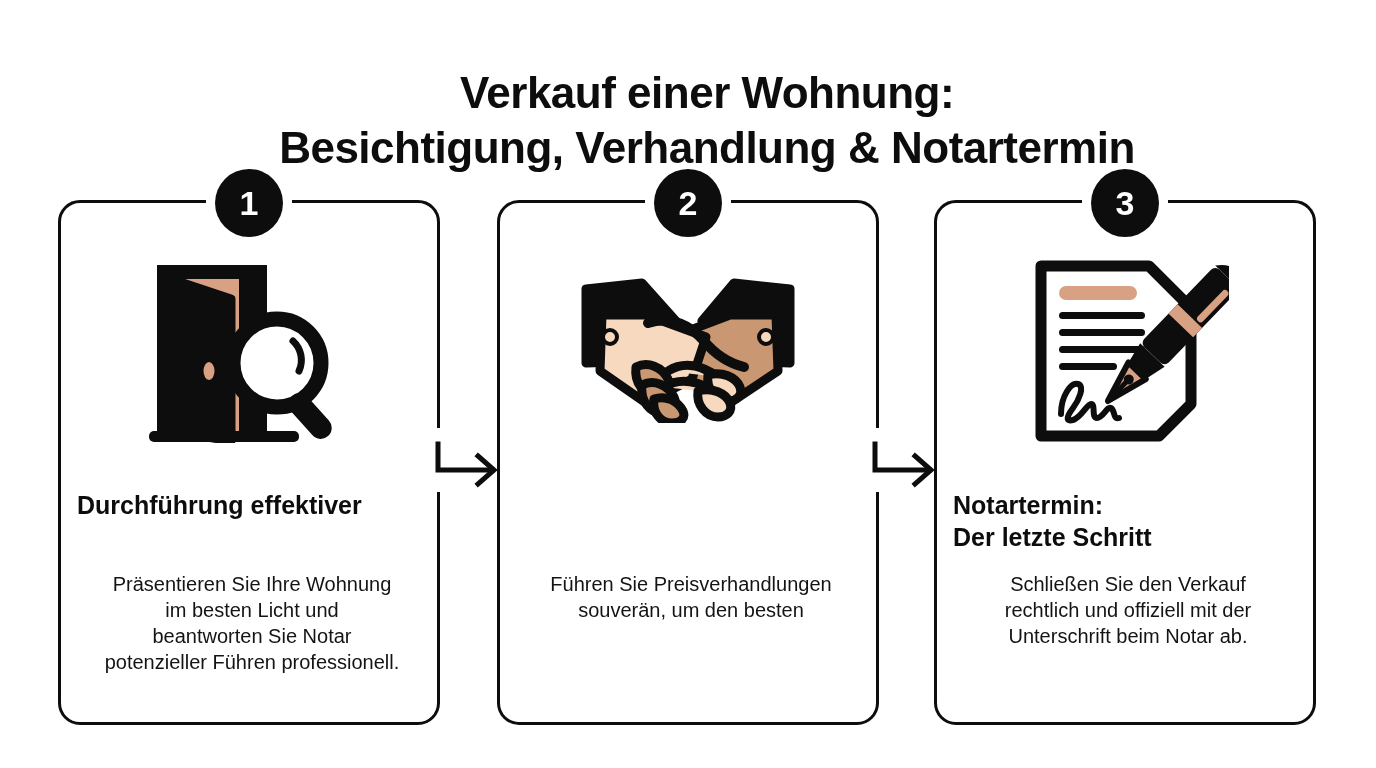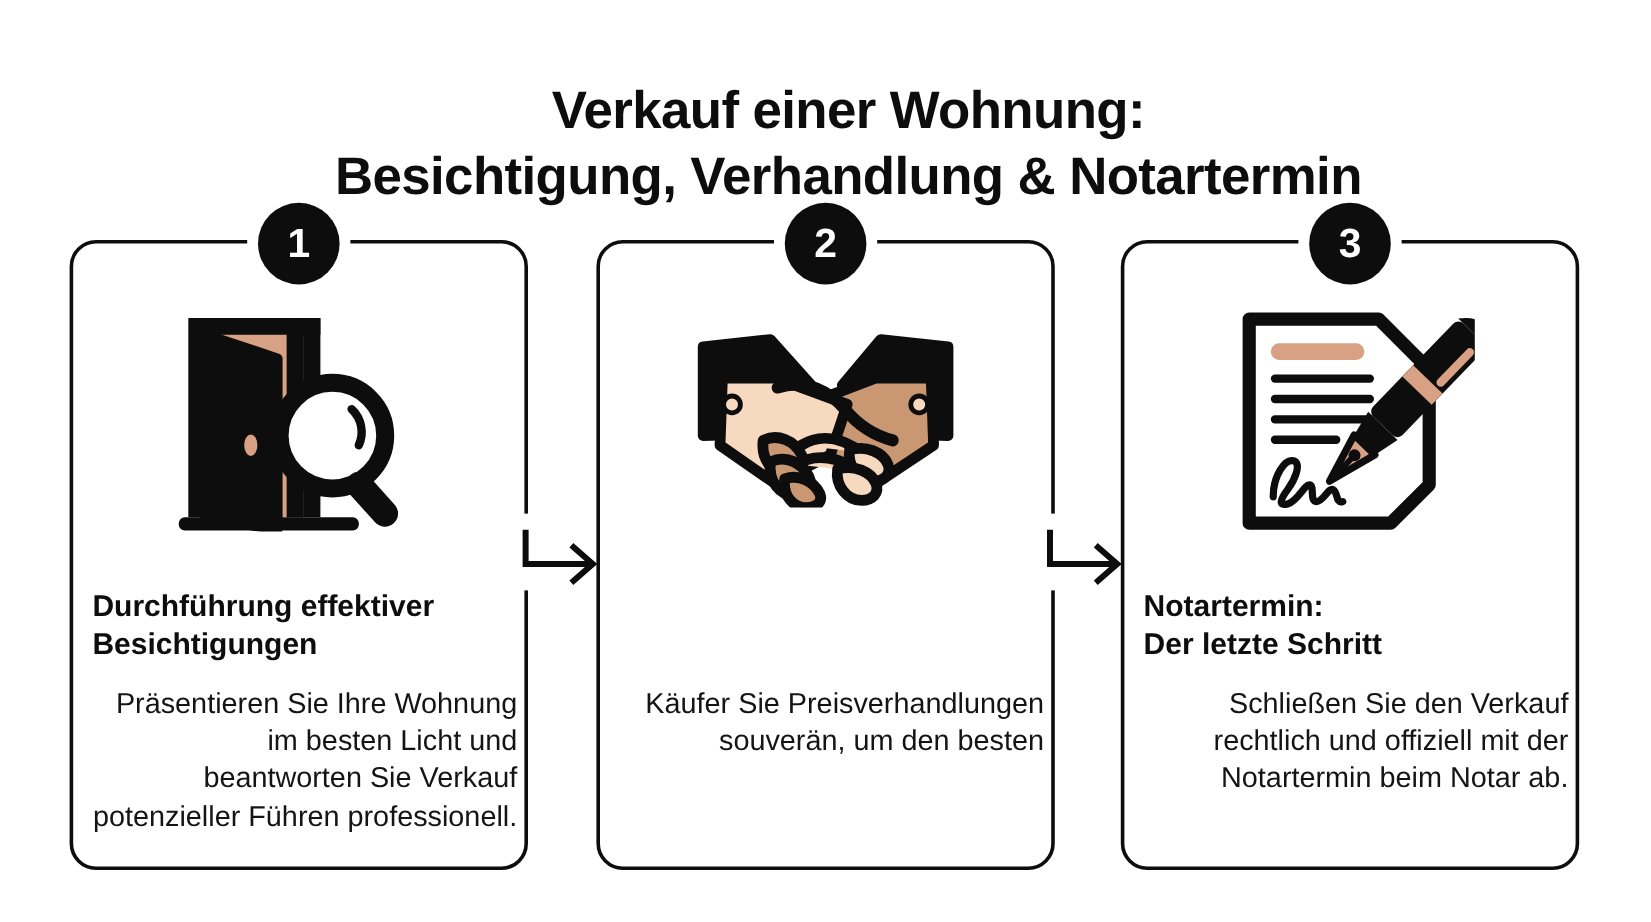--- a/index.html
+++ b/index.html
@@ -116,22 +116,22 @@
     font-size: 25px;
     font-weight: 700;
     line-height: 1.28;
     color: #0d0d0d;
   }
   .card-body {
     position: absolute;
     top: 368px;
     left: 12px;
     width: 358px;
-    text-align: right;
-    font-size: 24px;
+    text-align: center;
+    font-size: 20px;
     font-weight: 400;
     line-height: 1.3;
     color: #141414;
   }
 
   
   .connector {
     position: absolute;
     top: 240px;
     width: 72px;
@@ -177,26 +177,25 @@
         <circle cx="134" cy="108" r="44" fill="#ffffff" stroke="#0d0d0d" stroke-width="15"></circle>
 
         <path d="M150 86 a26 26 0 0 1 6 30" fill="none" stroke="#0d0d0d" stroke-width="7" stroke-linecap="round"></path>
 
         <rect x="156" y="134" width="22" height="54" rx="11" fill="#0d0d0d" transform="rotate(-42 167 161)"></rect>
       </svg>
     </div>
 
     <div class="card-heading">
       <span>Durchführung effektiver</span><br>
-      <span>Besichtigungen</span>
     </div>
     <div class="card-body">
       <span>Präsentieren Sie Ihre Wohnung</span><br>
       <span>im besten Licht und</span><br>
-      <span>beantworten Sie Verkauf</span><br>
+      <span>beantworten Sie Notar</span><br>
       <span>potenzieller Führen professionell.</span>
     </div>
   </div>
 
   <div class="step-card card-2">
     <div class="badge-notch"></div>
     <div class="edge-gap"></div>
     <div class="badge">2</div>
 
     <div class="icon-slot">
@@ -224,21 +223,21 @@
           <path d="M128 100 C142 96 156 102 160 112 C163 120 157 126 148 126 C136 126 126 114 128 100 Z" fill="#f7d9c0"></path>
           <path d="M118 116 C132 112 146 118 150 128 C153 136 147 142 138 142 C126 142 116 130 118 116 Z" fill="#f7d9c0"></path>
         </g>
 
         <circle cx="30" cy="62" r="7" fill="#f7d9c0" stroke="#0d0d0d" stroke-width="4"></circle>
         <circle cx="186" cy="62" r="7" fill="#f7d9c0" stroke="#0d0d0d" stroke-width="4"></circle>
       </svg>
     </div>
 
     <div class="card-body">
-      <span>Käufer Sie Preisverhandlungen</span><br>
+      <span>Führen Sie Preisverhandlungen</span><br>
       <span>souverän, um den besten</span><br>
     </div>
   </div>
 
   <div class="step-card card-3">
     <div class="badge-notch"></div>
     <div class="badge">3</div>
 
     <div class="icon-slot">
 
@@ -275,21 +274,21 @@
       </svg>
     </div>
 
     <div class="card-heading">
       <span>Notartermin:</span><br>
       <span>Der letzte Schritt</span>
     </div>
     <div class="card-body">
       <span>Schließen Sie den Verkauf</span><br>
       <span>rechtlich und offiziell mit der</span><br>
-      <span>Notartermin beim Notar ab.</span>
+      <span>Unterschrift beim Notar ab.</span>
     </div>
   </div>
 
   <div class="connector conn-1">
     <svg width="72" height="56" viewBox="0 0 72 56">
       <path d="M4 4 V30 H58" fill="none" stroke="#0d0d0d" stroke-width="5" stroke-linecap="square"></path>
       <path d="M44 16 L60 30 L44 44" fill="none" stroke="#0d0d0d" stroke-width="5" stroke-linecap="square" stroke-linejoin="miter"></path>
     </svg>
   </div>
 

